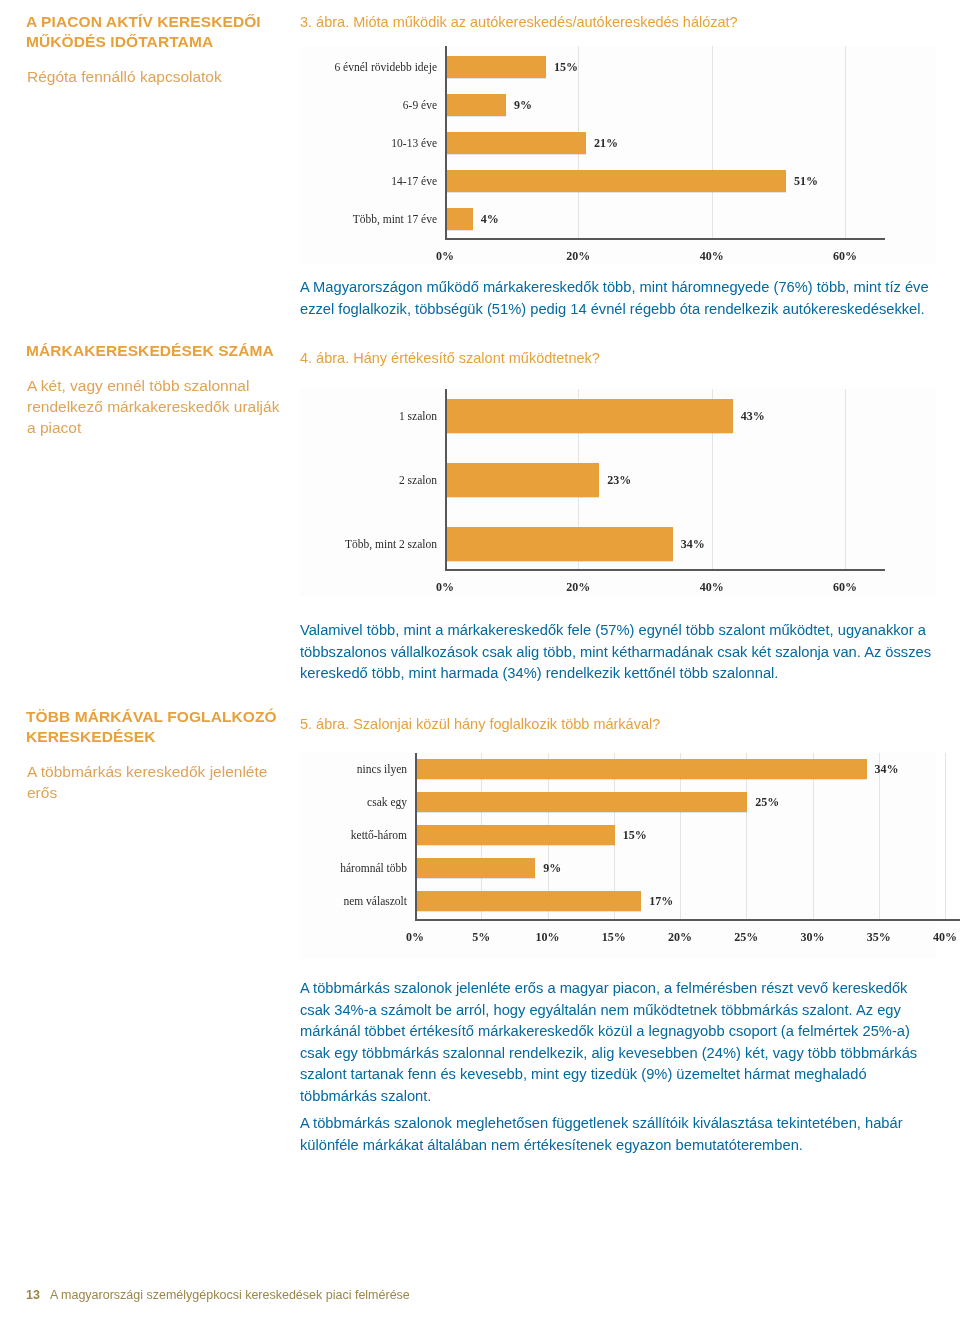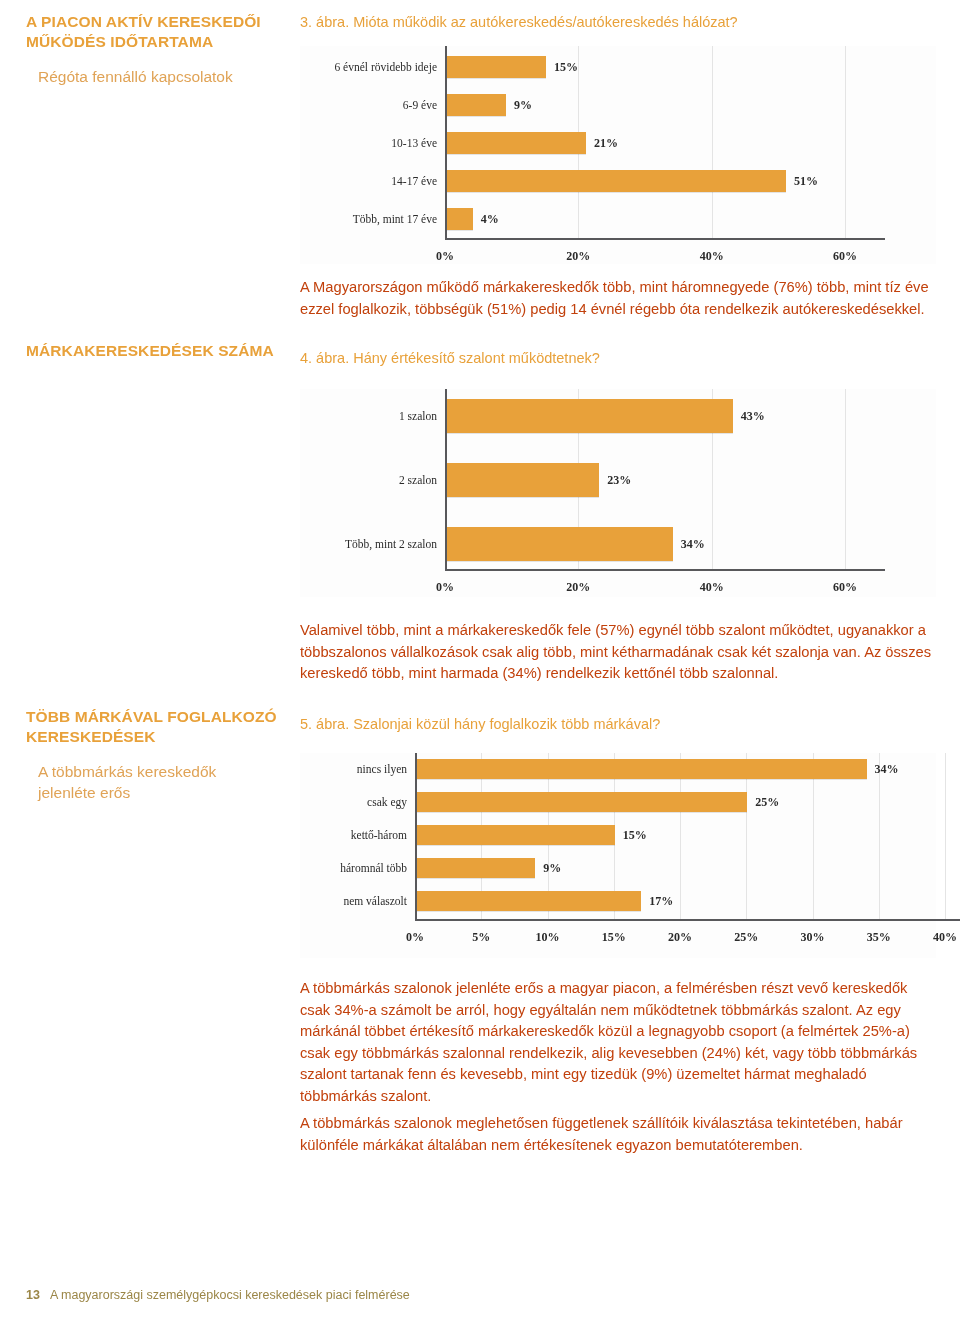--- a/index.html
+++ b/index.html
@@ -36,38 +36,38 @@
     font-size: 15.5px;
     line-height: 20px;
     letter-spacing: 0.1px;
     margin: 0 0 14px 0;
   }
   .rail-sub {
     color: #E0A356;
     font-weight: normal;
     font-size: 15.5px;
     line-height: 21px;
-    margin: 12px;
+    margin: 1px;
   }
   
   .main {
     position: absolute;
     left: 300px;
     top: 0;
     width: 636px;
   }
   .fig-title {
     color: #E8A13A;
     font-size: 14.5px;
     line-height: 20px;
     margin: 0;
     white-space: nowrap;
   }
   .body-par {
-    color: #c2410c;
+    color: #0369a1;
     font-size: 14.7px;
     line-height: 21.5px;
     margin: 0;
   }
   .body-par + .body-par { margin-top: 16px; }
 
   
   .chart {
     position: relative;
     width: 636px;
@@ -144,20 +144,21 @@
 
   <div class="rail">
 
     <div class="rail-block" style="top:12px;">
       <p class="rail-head">A PIACON AKTÍV KERESKEDŐI MŰKÖDÉS IDŐTARTAMA</p>
       <p class="rail-sub">Régóta fennálló kapcsolatok</p>
     </div>
 
     <div class="rail-block" style="top:341px;">
       <p class="rail-head">MÁRKAKERESKEDÉSEK SZÁMA</p>
+      <p class="rail-sub">A két, vagy ennél több szalonnal rendelkező márkakereskedők uralják a piacot</p>
     </div>
 
     <div class="rail-block" style="top:707px;">
       <p class="rail-head">TÖBB MÁRKÁVAL FOGLALKOZÓ KERESKEDÉSEK</p>
       <p class="rail-sub">A többmárkás kereskedők jelenléte erős</p>
     </div>
 
   </div>
 
   <div class="main">

